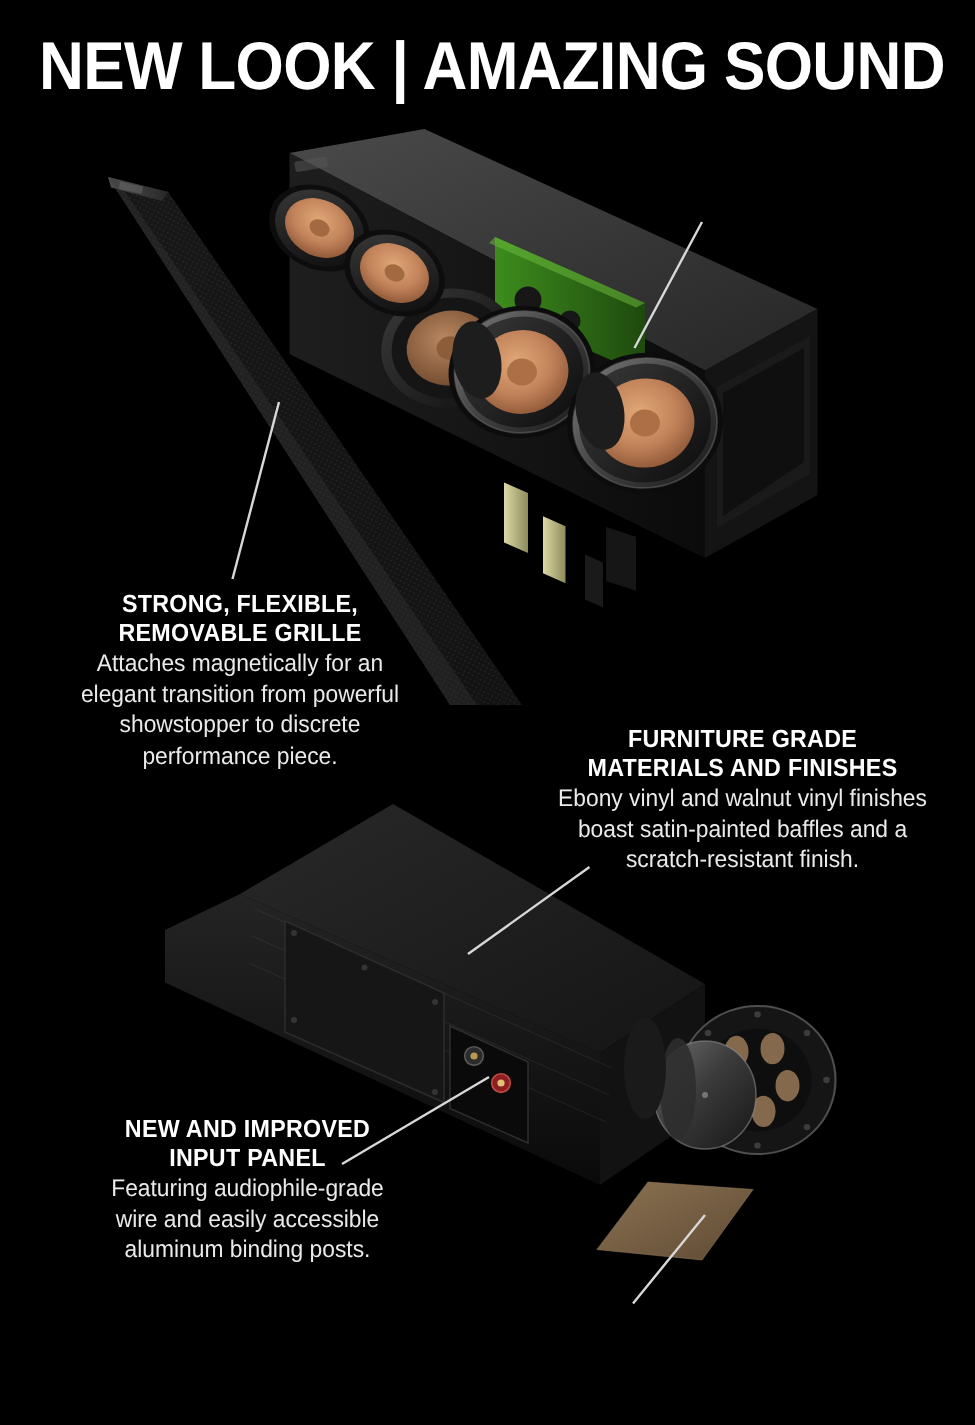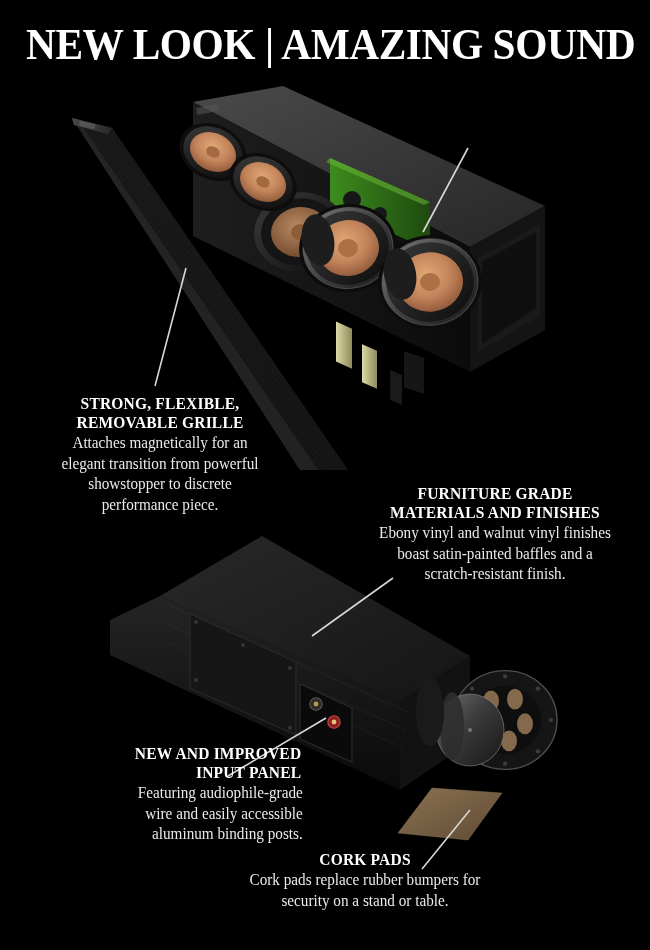--- a/index.html
+++ b/index.html
@@ -1,36 +1,36 @@
 <!DOCTYPE html>
 <html><head>
 <meta charset="utf-8">
 <style>
   html,body{margin:0;padding:0;background:#000;}
   body{width:650px;height:950px;overflow:hidden;position:relative;
        font-family:"Liberation Sans",sans-serif;color:#fff;}
-  #stage{position:absolute;inset:0;background:#000;font-family:Liberation Serif, serif;}
+  #stage{position:absolute;inset:0;background:#000;}
 
   
   .title{position:absolute;left:0;top:18px;width:650px;text-align:center;
          font-size:45px;line-height:52px;font-weight:700;letter-spacing:-0.5px;
          transform:scaleX(.92);transform-origin:50% 50%;
          color:#fff;white-space:nowrap;}
 
   
   .callout{position:absolute;text-align:center;}
   .ch{font-size:16.5px;line-height:19px;font-weight:700;letter-spacing:.2px;
       color:#fff;transform:scaleX(.94);transform-origin:50% 50%;}
   .cb{font-size:16px;line-height:19.5px;font-weight:400;color:#eaeaea;
       transform:scaleX(.95);transform-origin:50% 50%;margin-top:1px;}
 
   #callout-cabinet{left:330px;top:86px;width:320px;}
   #callout-grille{left:10px;top:394px;width:300px;}
   #callout-furniture{left:340px;top:484px;width:310px;}
-  #callout-input{left:20px;top:744px;width:290px;text-align:right;}
+  #callout-input{left:20px;top:744px;width:290px;}
   #callout-cork{left:200px;top:850px;width:330px;}
 
   
   #art{position:absolute;left:0;top:0;width:650px;height:950px;}
   .lead{stroke:#d8d8d8;stroke-width:1.6;fill:none;}
 </style>
 </head>
 <body>
 
 <div id="stage">
@@ -278,19 +278,14 @@
   </div>
 
   <div class="callout" id="callout-input">
     <div class="ch">NEW AND IMPROVED</div>
     <div class="ch">INPUT PANEL</div>
     <div class="cb">Featuring audiophile-grade</div>
     <div class="cb">wire and easily accessible</div>
     <div class="cb">aluminum binding posts.</div>
   </div>
 
-  <div class="callout" id="callout-cork">
-    <div class="ch">CORK PADS</div>
-    <div class="cb">Cork pads replace rubber bumpers for</div>
-    <div class="cb">security on a stand or table.</div>
-  </div>
 
 </div>
 
 </body></html>

